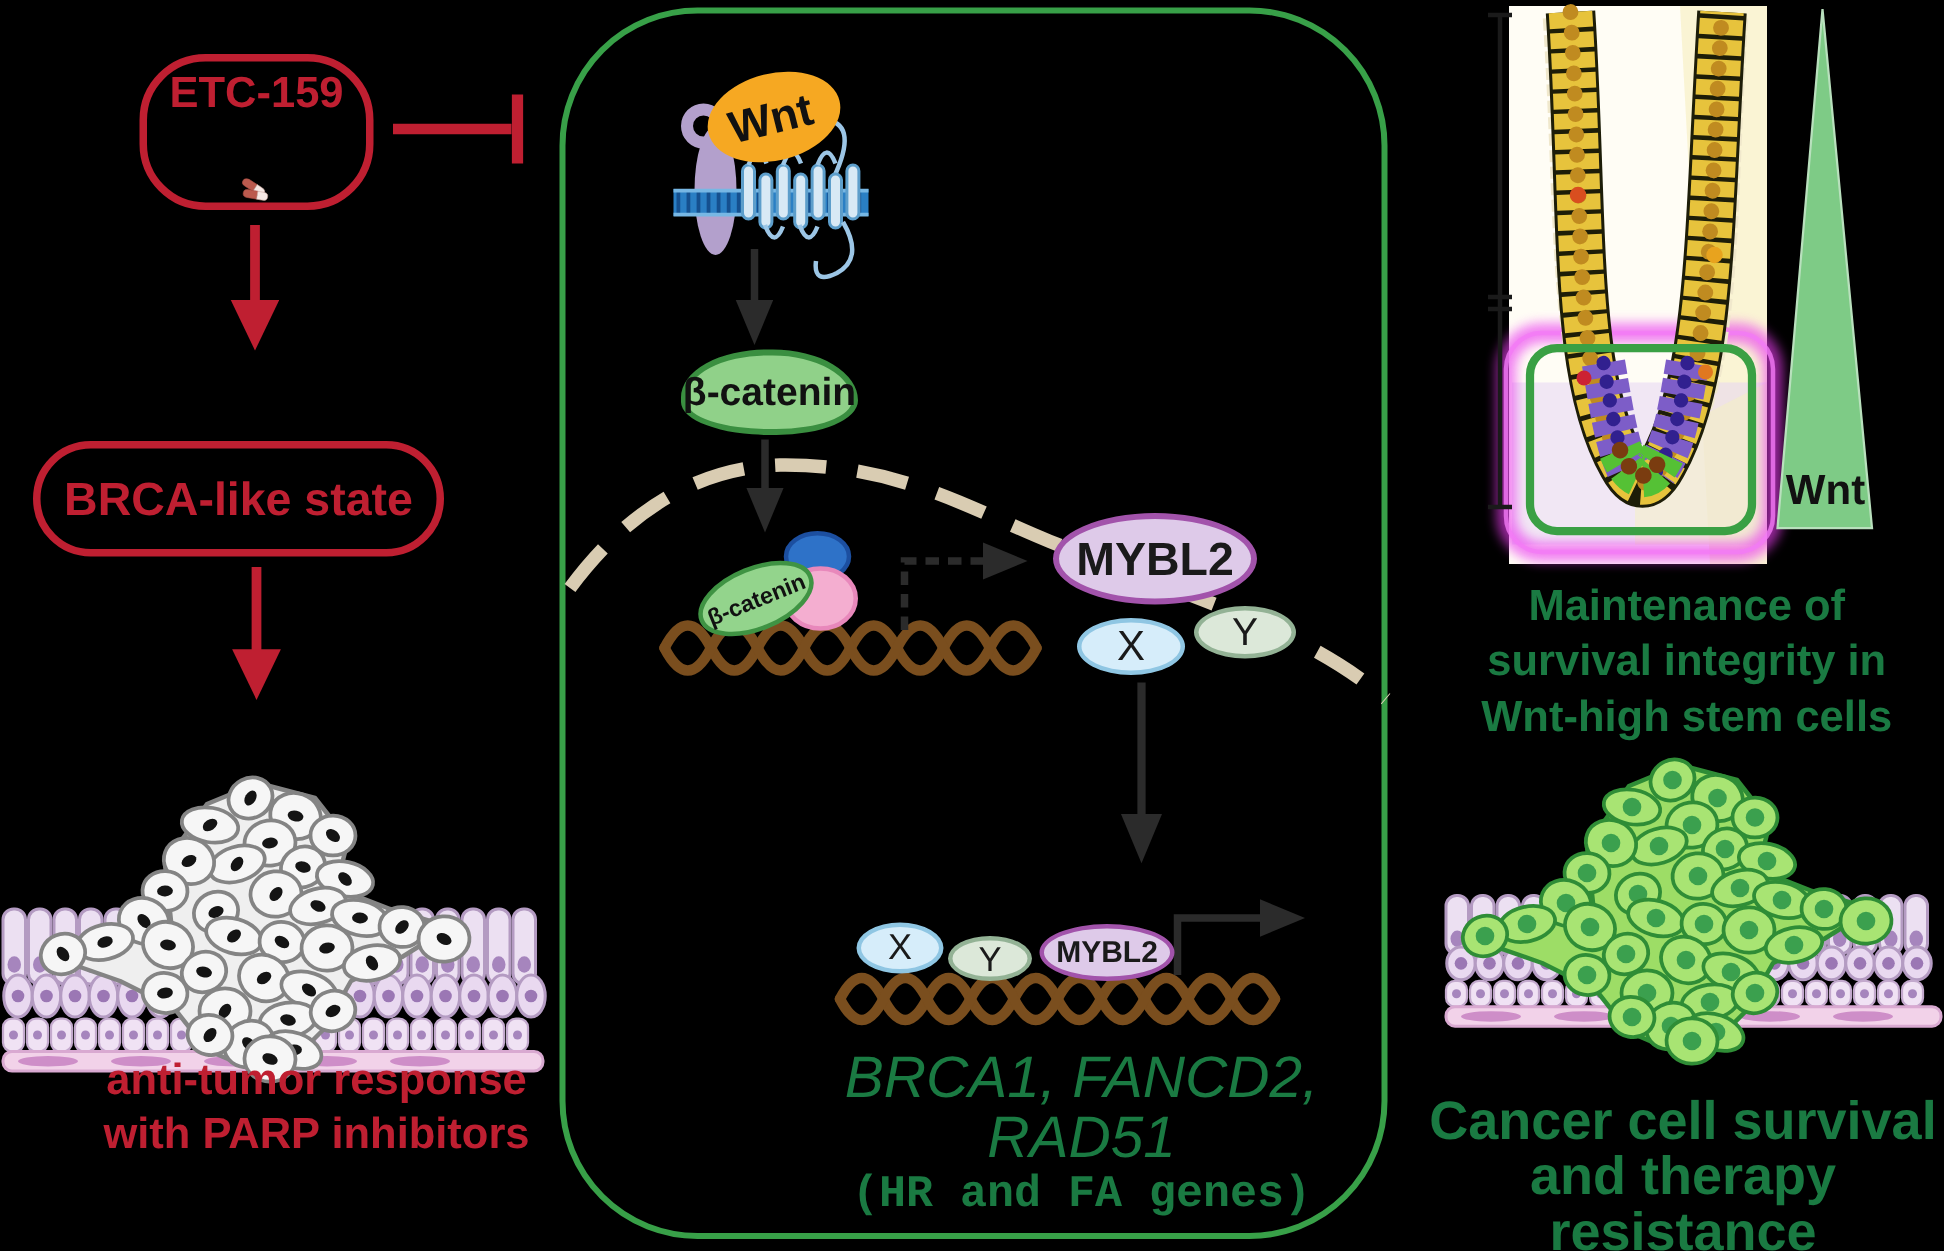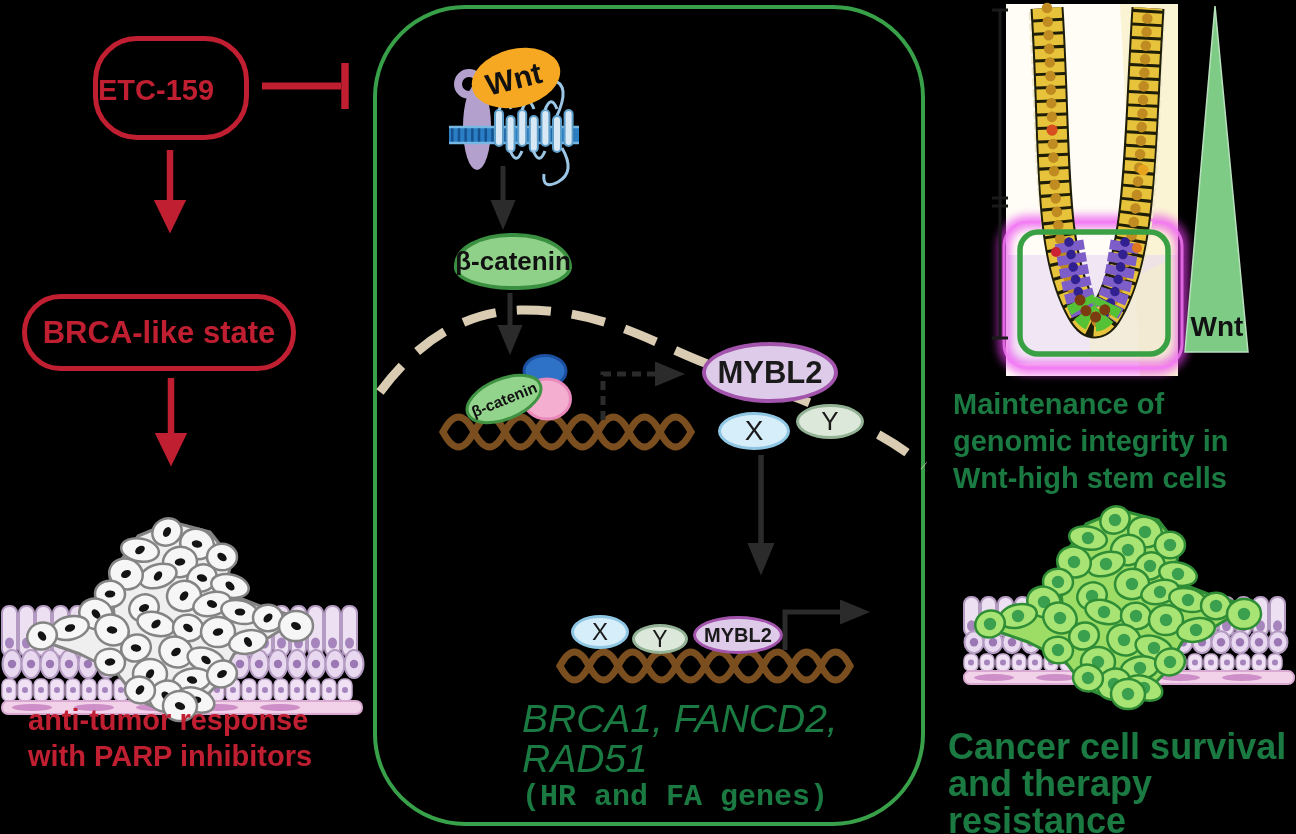--- a/index.html
+++ b/index.html
@@ -5,21 +5,21 @@
   html,body{margin:0;padding:0;background:#000;}
   .stage{position:relative;width:1296px;height:834px;background:var(--background,#000);overflow:hidden;
          font-family:"Liberation Sans",sans-serif;}
   #gbox{position:absolute;left:373px;top:5px;width:552px;height:821px;border:4.5px solid var(--green-border);
         border-radius:92px;z-index:1;box-sizing:border-box;}
   #art{position:absolute;left:0;top:0;z-index:2;}
   svg text{font-family:"Liberation Sans",sans-serif;}
   .node{position:absolute;box-sizing:border-box;display:flex;align-items:center;justify-content:center;z-index:3;}
   .lbl{white-space:nowrap;}
   #etc-node{left:93px;top:36px;width:156px;height:104px;border:5px solid var(--red);border-radius:44px;
-            flex-direction:row;justify-content:flex-start;padding-top:5px;gap:40px;}
+            flex-direction:column;justify-content:flex-start;padding-top:5px;gap:40px;}
   #etc-node .lbl{font-size:29px;font-weight:bold;color:var(--red);}
   #brca-node{left:22px;top:294px;width:274px;height:77px;border:5px solid var(--red);border-radius:42px;align-items:center;}
   #brca-node .lbl{font-size:31px;font-weight:bold;color:var(--red);}
   #bcat-node{left:454px;top:233px;width:118px;height:57px;background:var(--beta-catenin-green);
              border:4px solid #3a8f40;border-radius:50% 50% 48% 52%/58% 62% 42% 40%;}
   #bcat-node .lbl{font-size:26px;font-weight:bold;color:#111;}
   #mybl2-node{left:702px;top:342px;width:136px;height:61px;background:var(--mybl2-purple);
               border:4.5px solid #a253ab;border-radius:50%;}
   #mybl2-node .lbl{font-size:31px;font-weight:bold;color:#1a1a1a;}
   #x-node{left:718px;top:412px;width:72px;height:38px;background:var(--x-blue);border:3.5px solid #8fc6e3;
@@ -27,21 +27,21 @@
   #x-node .lbl{font-size:28px;color:#1a1a1a;}
   #y-node{left:796px;top:404px;width:68px;height:35px;background:var(--y-green);border:3.5px solid #93b295;
           border-radius:50%;}
   #y-node .lbl{font-size:26px;color:#1a1a1a;}
   #px-node{left:571px;top:615px;width:58px;height:34px;background:var(--x-blue);border:3px solid #8fc6e3;border-radius:50%;}
   #px-node .lbl{font-size:24px;color:#1a1a1a;}
   #py-node{left:632px;top:624px;width:56px;height:30px;background:var(--y-green);border:3px solid #93b295;border-radius:50%;}
   #py-node .lbl{font-size:23px;color:#1a1a1a;}
   #pm-node{left:693px;top:616px;width:90px;height:38px;background:var(--mybl2-purple);border:3.5px solid #a253ab;border-radius:50%;}
   #pm-node .lbl{font-size:20px;font-weight:bold;color:#1a1a1a;}
-  .tblock{position:absolute;z-index:3;color:var(--green-text);}
+  .tblock{position:absolute;z-index:3;text-align:center;color:var(--green-text);}
   .tblock span{display:block;}
   #anti-text{left:0;top:702px;width:366px;color:var(--red);font-weight:bold;font-size:29px;line-height:36px;padding-left:28px;}
   #genes-text{left:522px;top:699px;width:398px;}
   #genes-text .l1{font-style:italic;font-size:39px;line-height:40px;}
   #genes-text .l2{font-weight:bold;font-size:30px;line-height:36px;font-family:Liberation Mono, monospace;}
   #maint-text{left:953px;top:386px;width:343px;font-weight:bold;font-size:29px;line-height:37px;}
   #cancer-text{left:948px;top:728px;width:348px;font-weight:bold;font-size:36px;line-height:37px;}
 </style>
 </head>
 <body>
@@ -618,20 +618,20 @@
     <span class="lbl">MYBL2</span>
   </div>
 
   <div id="genes-text" class="tblock">
     <span class="l1">BRCA1, FANCD2, RAD51</span>
     <span class="l2">(HR and FA genes)</span>
   </div>
 
   <div id="maint-text" class="tblock">
     <span>Maintenance of</span>
-    <span>genomic integrity in</span>
+    <span>survival integrity in</span>
     <span>Wnt-high stem cells</span>
   </div>
   <div id="cancer-text" class="tblock">
     <span>Cancer cell survival</span>
     <span>and therapy resistance</span>
   </div>
 </div>
 
 </body></html>

